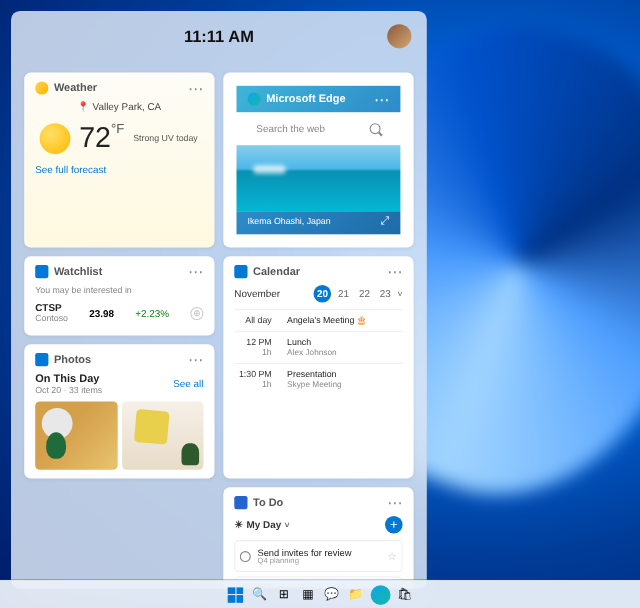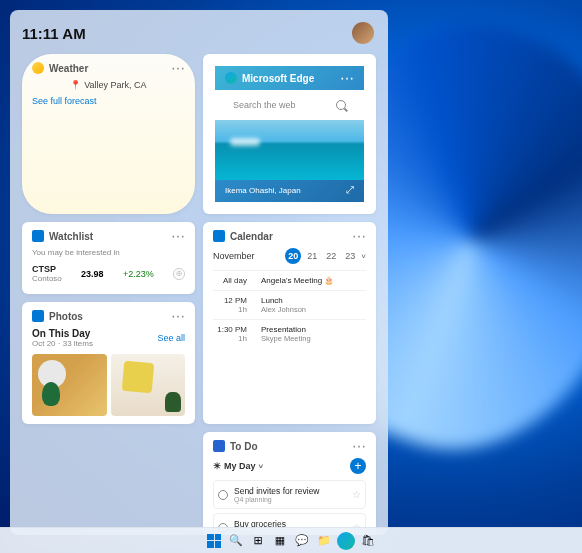--- a/index.html
+++ b/index.html
@@ -1,33 +1,33 @@
 <!DOCTYPE html>
 <html><head>
 <meta charset="utf-8">
 <style>
 * { margin: 0; padding: 0; box-sizing: border-box; font-family: 'Segoe UI', sans-serif; }
 body { width: 582px; height: 553px; position: relative; overflow: hidden; background: #0066cc; }
 .wallpaper { position: absolute; inset: 0; background: radial-gradient(ellipse at 75% 40%, #5aa8ff 0%, #0066dd 30%, #003d99 60%, #001a66 100%); }
 .wallpaper::before { content:''; position:absolute; right:-50px; top:30px; width:320px; height:420px; background: conic-gradient(from 180deg at 50% 50%, #a0d4ff, #4d9eff, #0052cc, #003080, #4d9eff, #a0d4ff); border-radius: 40% 60% 50% 50%; filter: blur(8px); transform: rotate(20deg); }
 
 .widgets-panel { position: absolute; left: 10px; top: 10px; width: 378px; height: 525px; background: rgba(220,230,245,0.85); backdrop-filter: blur(30px); border-radius: 8px; padding: 10px 12px; overflow: hidden; }
-.panel-header { display:flex; justify-content:flex-start; align-items:center; position:relative; height:26px; margin-bottom:8px; }
+.panel-header { display:flex; justify-content:center; align-items:center; position:relative; height:26px; margin-bottom:20px; }
 .panel-time { font-size:15px; font-weight:600; color:#111; }
 .avatar { position:absolute; right:2px; top:2px; width:22px; height:22px; border-radius:50%; background: linear-gradient(135deg,#8b5a3c,#d4a574); }
 
 .grid { display:grid; grid-template-columns: 1fr 1fr; gap:8px; }
 .card { background:#fff; border-radius:6px; padding:8px 10px; box-shadow: 0 1px 4px rgba(0,0,0,0.06); }
 .card-header { display:flex; align-items:center; justify-content:space-between; margin-bottom:6px; }
 .card-title { display:flex; align-items:center; gap:5px; font-size:10px; font-weight:600; color:#555; }
 .card-icon { width:12px; height:12px; display:inline-block; }
 .dots { color:#888; font-size:14px; line-height:10px; cursor:pointer; }
 
 
-.weather { grid-column:1; background: linear-gradient(180deg, #fdfcf7 0%, #fff9e0 100%); border-radius: 30px; }
+.weather { grid-column:1; background: linear-gradient(180deg, #fdfcf7 0%, #fff9e0 100%); }
 .weather-loc { font-size:9px; color:#444; text-align:center; margin-bottom:4px; }
 .weather-body { display:flex; align-items:center; gap:8px; padding: 4px 4px 2px; }
 .sun { width:28px; height:28px; border-radius:50%; background: radial-gradient(circle at 35% 35%, #ffe066, #ffb700); }
 .temp { font-size:26px; font-weight:300; color:#222; }
 .deg { font-size:12px; vertical-align:top; color:#555; }
 .weather-cond { font-size:8px; color:#555; line-height:1.4; }
 .weather-link { font-size:9px; color:#0078d4; margin-top:6px; cursor:pointer; }
 
 
 .edge { grid-column:2; padding:12px; overflow:hidden; }
@@ -115,20 +115,25 @@
 
     <div class="card weather">
       <div class="card-header">
         <div class="card-title">
           <span class="card-icon" style="background:linear-gradient(135deg,#ffd54f,#ffb300);border-radius:50%"></span>
           <span>Weather</span>
         </div>
         <div class="dots">⋯</div>
       </div>
       <div class="weather-loc">📍 <span>Valley Park, CA</span></div>
+      <div class="weather-body">
+        <div class="sun"></div>
+        <div><span class="temp">72</span><span class="deg">°F</span></div>
+        <div class="weather-cond">Strong UV today</div>
+      </div>
       <div class="weather-link">See full forecast</div>
     </div>
 
     <div class="card edge">
       <div class="edge-header">
         <div class="edge-title">
           <span class="edge-icon"></span>
           <span>Microsoft Edge</span>
         </div>
         <div class="dots" style="color:#fff">⋯</div>

